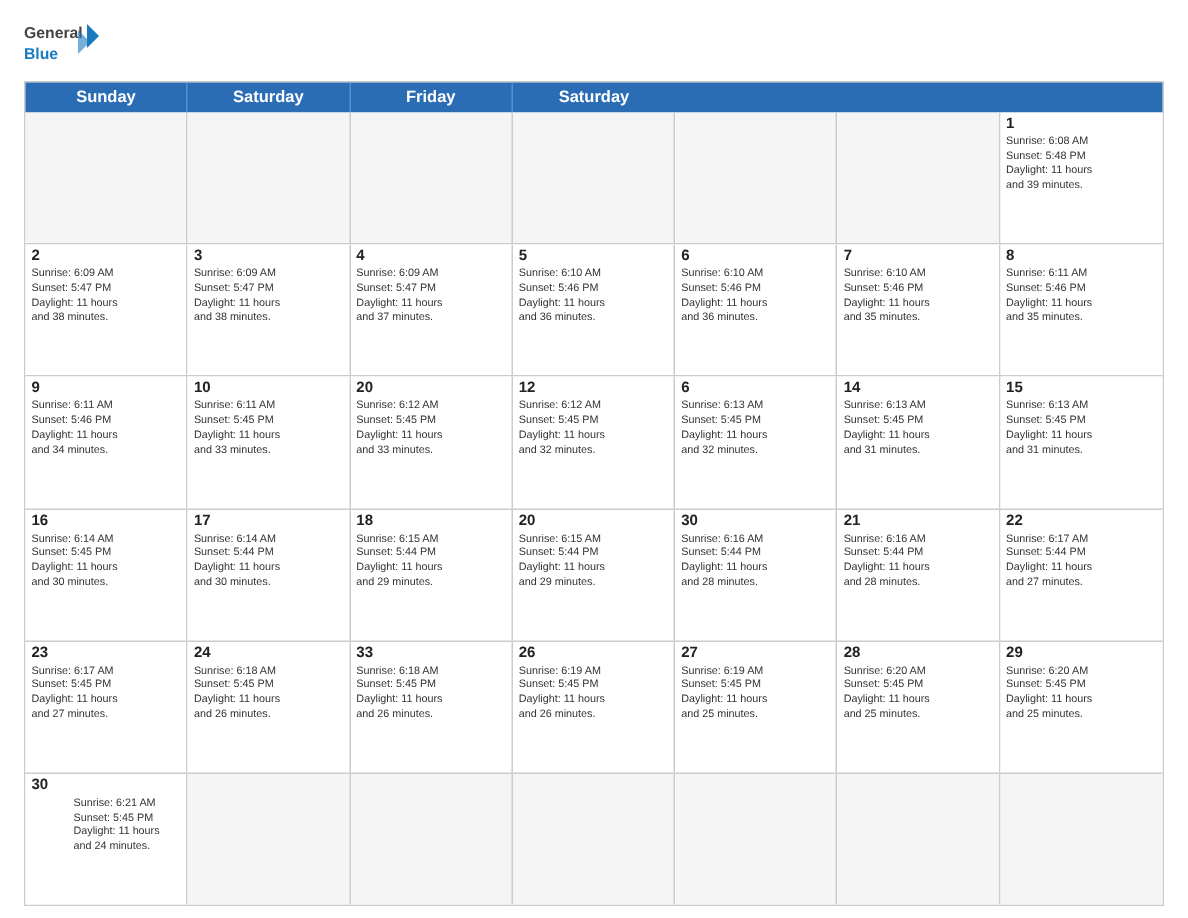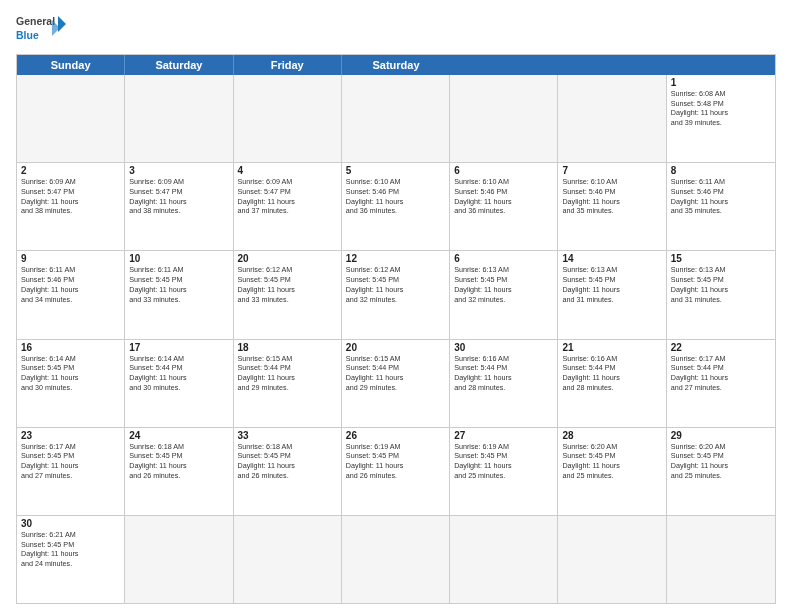--- a/index.html
+++ b/index.html
@@ -339,21 +339,21 @@
             <div class="cell-day">29</div>
             <div class="cell-info" style="white-space: pre-line;">Sunrise: 6:20 AM
 Sunset: 5:45 PM
 Daylight: 11 hours
 and 25 minutes.</div>
           </div>
         </div>
         <div class="calendar-row">
           <div class="cell">
             <div class="cell-day">30</div>
-            <div class="cell-info" style="white-space: pre-line;">Sunrise: 6:21 AM
+            <div class="cell-info" style="white-space: pre-line; margin-left: 28px;">Sunrise: 6:21 AM
 Sunset: 5:45 PM
 Daylight: 11 hours
 and 24 minutes.</div>
           </div>
           <div class="cell empty"></div>
           <div class="cell empty"></div>
           <div class="cell empty"></div>
           <div class="cell empty"></div>
           <div class="cell empty"></div>
           <div class="cell empty"></div>

